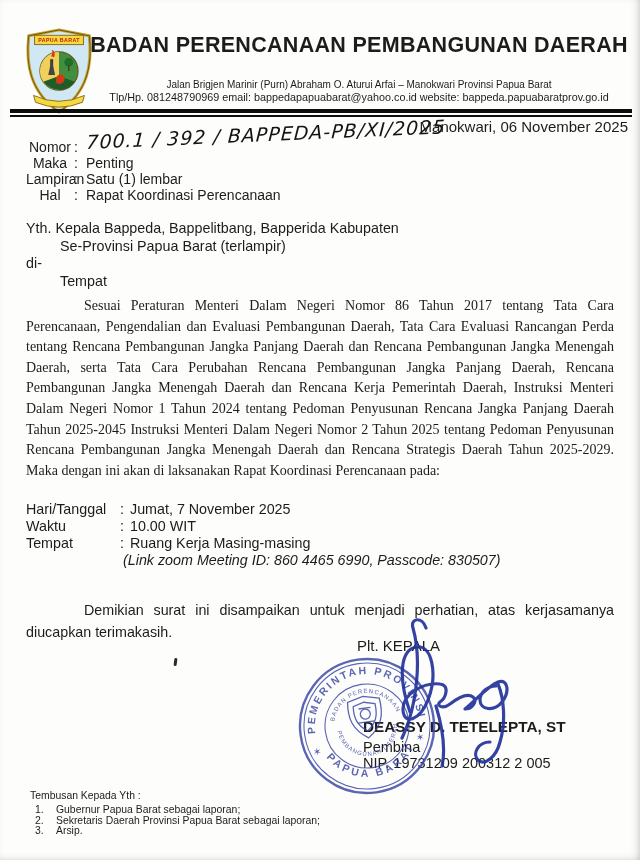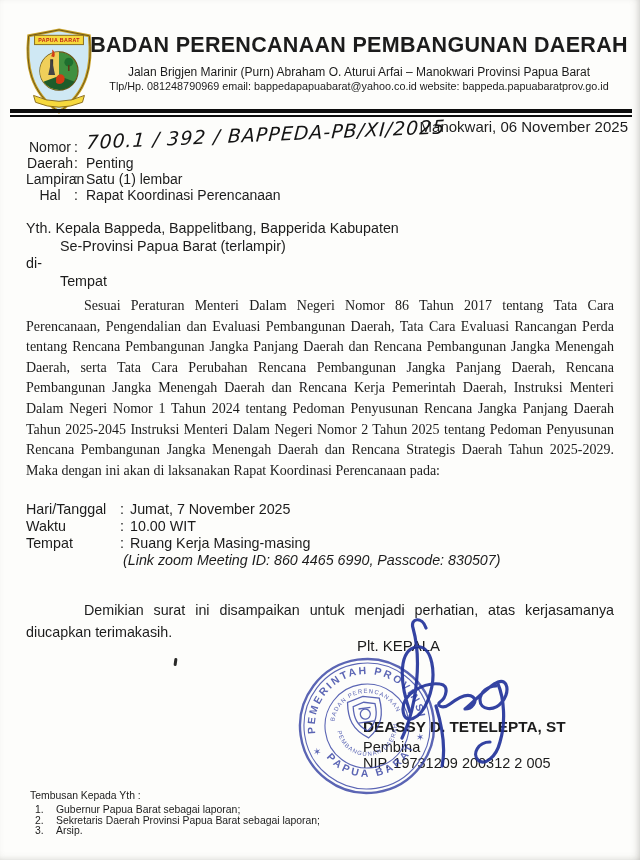--- a/index.html
+++ b/index.html
@@ -4,21 +4,21 @@
 <style>
   html,body{margin:0;padding:0;}
   body{background:#e8e8e8;font-family:"Liberation Sans",sans-serif;}
   #page{position:relative;width:640px;height:860px;background:#fdfdfb;color:#1c1c1c;overflow:hidden;
         box-shadow:inset -6px 0 10px -6px rgba(120,118,110,.45), inset 0 -4px 8px -5px rgba(120,118,110,.3);}
   
   #logo{position:absolute;left:19px;top:27px;width:80px;height:88px;}
   #head-text{position:absolute;left:86px;right:8px;top:30px;text-align:center;}
   .gov-line{font-size:16px;font-weight:bold;letter-spacing:.4px;}
   .agency-line{font-size:21.5px;font-weight:bold;letter-spacing:.3px;margin-top:3px;}
-  .addr-line{font-size:12px;margin-top:7px;}
+  .addr-line{font-size:10px;margin-top:21px;}
   .contact-line{font-size:10.8px;margin-top:1px;}
   #head-rule{position:absolute;left:10px;right:8px;top:109px;height:2px;
              border-top:4px solid #0d0d0d;border-bottom:2px solid #0d0d0d;}
   
   #date-line{position:absolute;top:118px;right:12px;font-size:15px;}
   #meta{position:absolute;left:26px;top:139px;font-size:14px;}
   .meta-row{display:flex;height:16px;line-height:16px;}
   .meta-label{width:48px;text-align:center;}
   .meta-sep{width:12px;}
   .handwritten{font-family:"DejaVu Sans",sans-serif;font-style:italic;font-weight:500;
@@ -86,21 +86,21 @@
 
   <div id="date-line">Manokwari, 06 November 2025</div>
 
   <div id="meta">
     <div class="meta-row">
       <span class="meta-label">Nomor</span>
       <span class="meta-sep">:</span>
       <span class="handwritten">700.1 / 392 / BAPPEDA-PB/XI/2025</span>
     </div>
     <div class="meta-row">
-      <span class="meta-label">Daerah</span>
+      <span class="meta-label">Maka</span>
       <span class="meta-sep">:</span>
       <span>Penting</span>
     </div>
     <div class="meta-row">
       <span class="meta-label">Lampiran</span>
       <span class="meta-sep">:</span>
       <span>Satu (1) lembar</span>
     </div>
     <div class="meta-row">
       <span class="meta-label">Hal</span>

